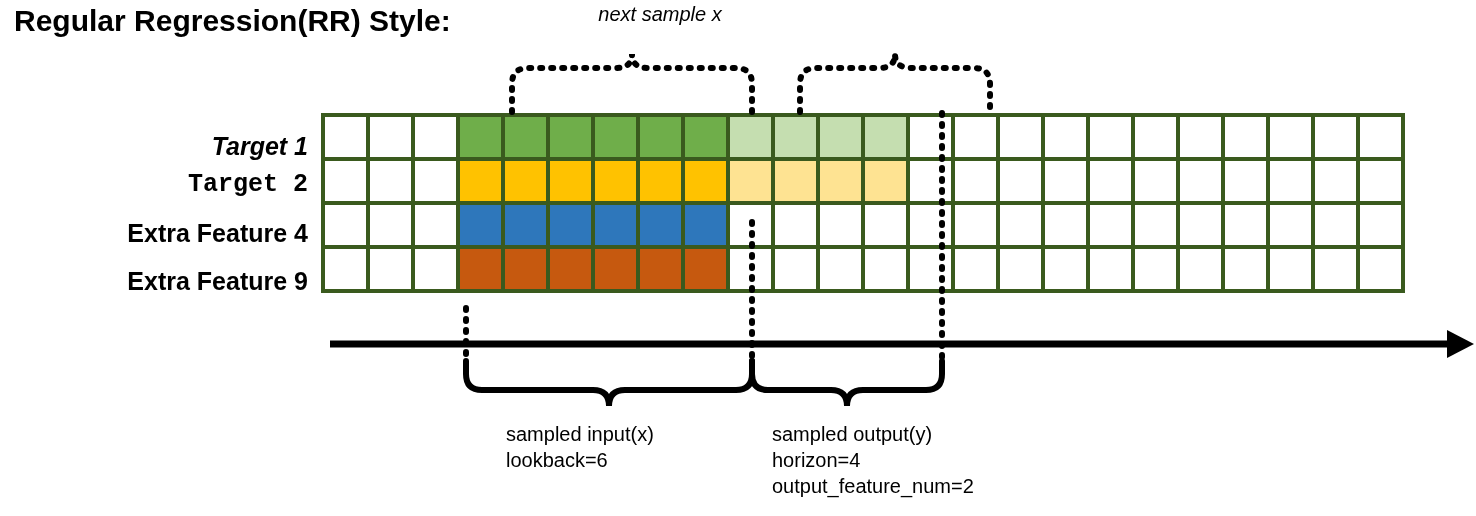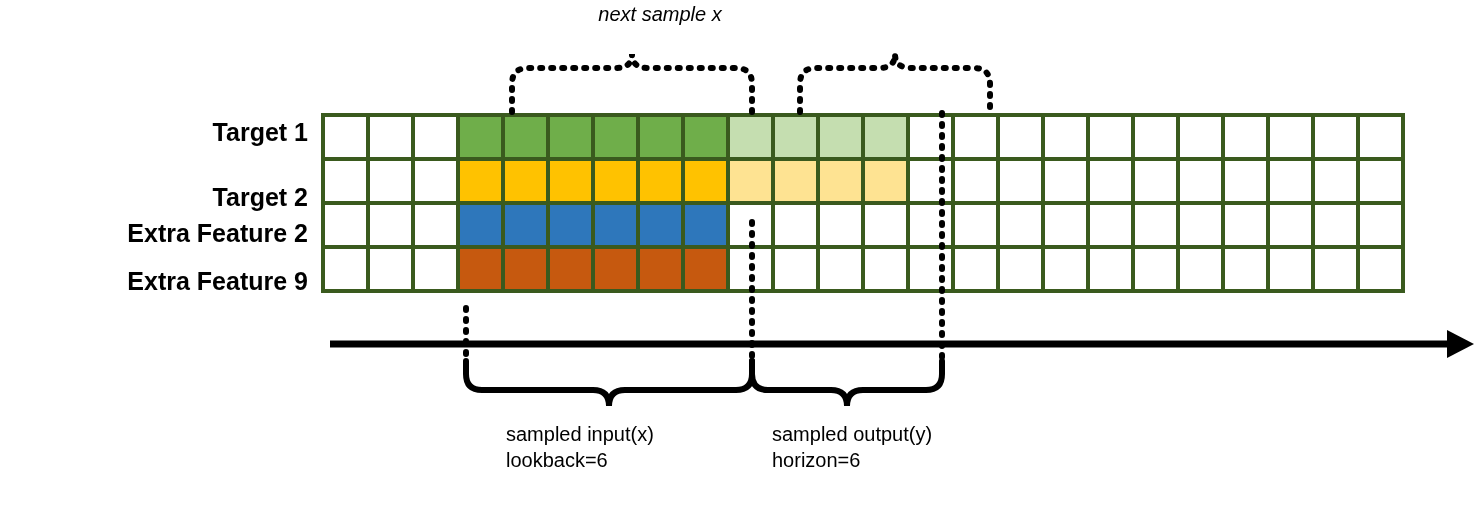--- a/index.html
+++ b/index.html
@@ -104,27 +104,28 @@
     width: 1476px;
     height: 516px;
     pointer-events: none;
   }
 </style>
 </head>
 <body>
 
 <div id="stage">
 
+  <div class="abs" id="title">Regular Regression(RR) Style:</div>
 
   <div class="abs top-caption" id="cap-x">next sample x</div>
 
 
-  <div class="abs row-label" style="top:108px;">Target 1</div>
-  <div class="abs row-label" style="top:173px;">Target 2</div>
-  <div class="abs row-label" style="top:209px;">Extra Feature 2</div>
+  <div class="abs row-label" style="top:122px;font-style:italic;">Target 1</div>
+  <div class="abs row-label" style="top:161px;font-family:Liberation Mono, monospace;">Target 2</div>
+  <div class="abs row-label" style="top:209px;">Extra Feature 4</div>
   <div class="abs row-label" style="top:257px;">Extra Feature 9</div>
 
   <div class="abs" id="grid-wrap">
     <table id="grid">
       <tbody id="grid-body">
           <tr>
             <td style="background: rgb(255, 255, 255);"></td>
             <td style="background: rgb(255, 255, 255);"></td>
             <td style="background: rgb(255, 255, 255);"></td>
             <td style="background: rgb(111, 174, 74);"></td>
@@ -232,21 +233,22 @@
   </div>
 
 
   <div class="abs bottom-block" id="blk-in">
     <div>sampled input(x)</div>
     <div>lookback=6</div>
   </div>
 
   <div class="abs bottom-block" id="blk-out">
     <div>sampled output(y)</div>
-    <div>horizon=6</div>
+    <div>horizon=4</div>
+    <div>output_feature_num=2</div>
   </div>
 
   <svg class="overlay" viewBox="0 0 1476 516">
 
     <path d="M 512 112 L 512 84 Q 512 68 528 68 L 616 68 Q 632 68 632 54 Q 632 68 648 68 L 736 68 Q 752 68 752 84 L 752 112" fill="none" stroke="#000000" stroke-width="6" stroke-dasharray="2 9" stroke-linecap="round"></path>
 
     <path d="M 800 112 L 800 84 Q 800 68 816 68 L 879 68 Q 895 68 895 54 Q 895 68 911 68 L 974 68 Q 990 68 990 84 L 990 112" fill="none" stroke="#000000" stroke-width="6" stroke-dasharray="2 9" stroke-linecap="round"></path>
 
     <line x1="466" y1="308" x2="466" y2="372" stroke="#000000" stroke-width="6" stroke-dasharray="2 9" stroke-linecap="round"></line>
 

